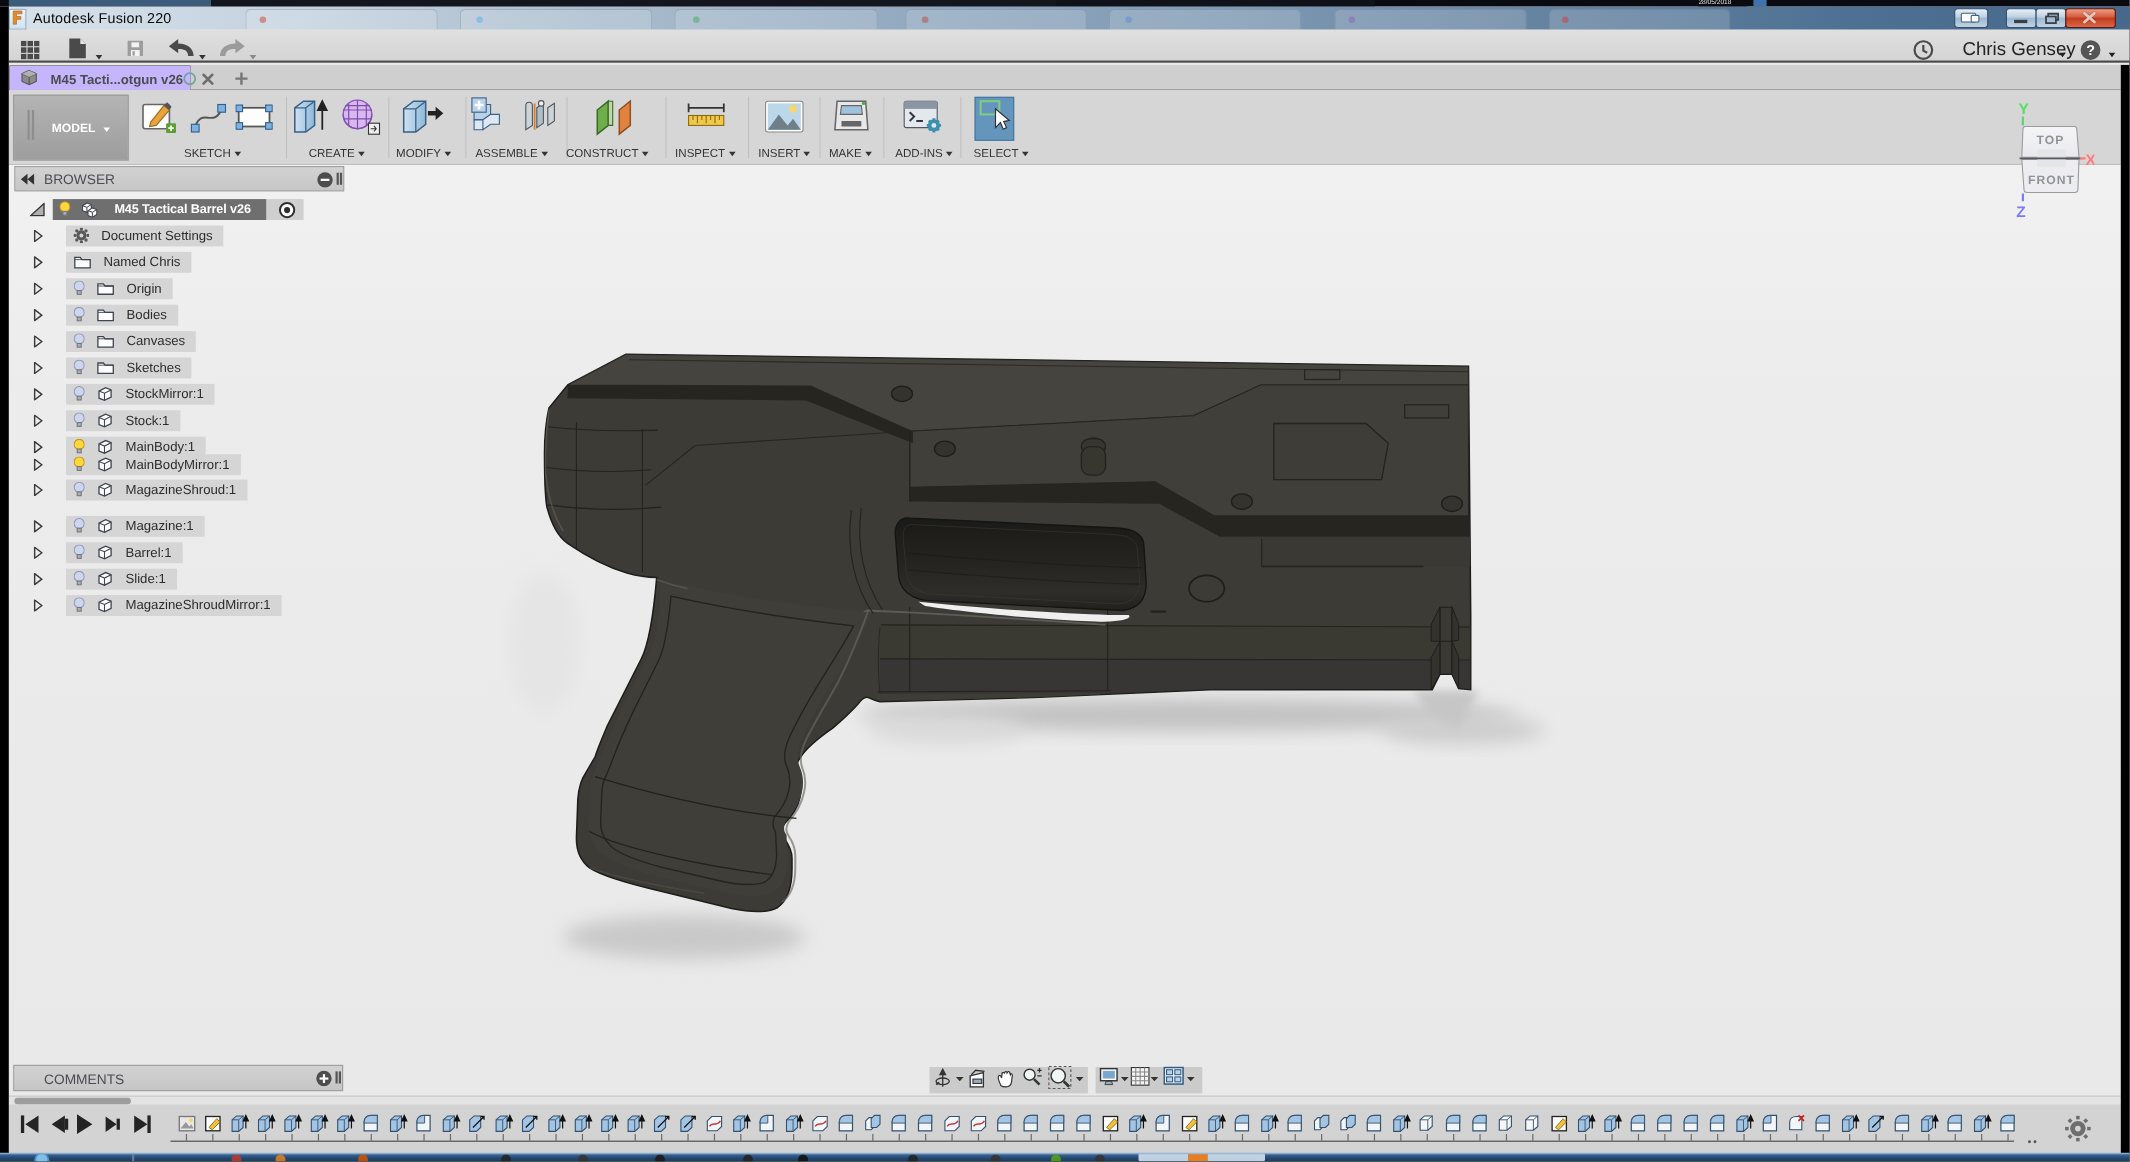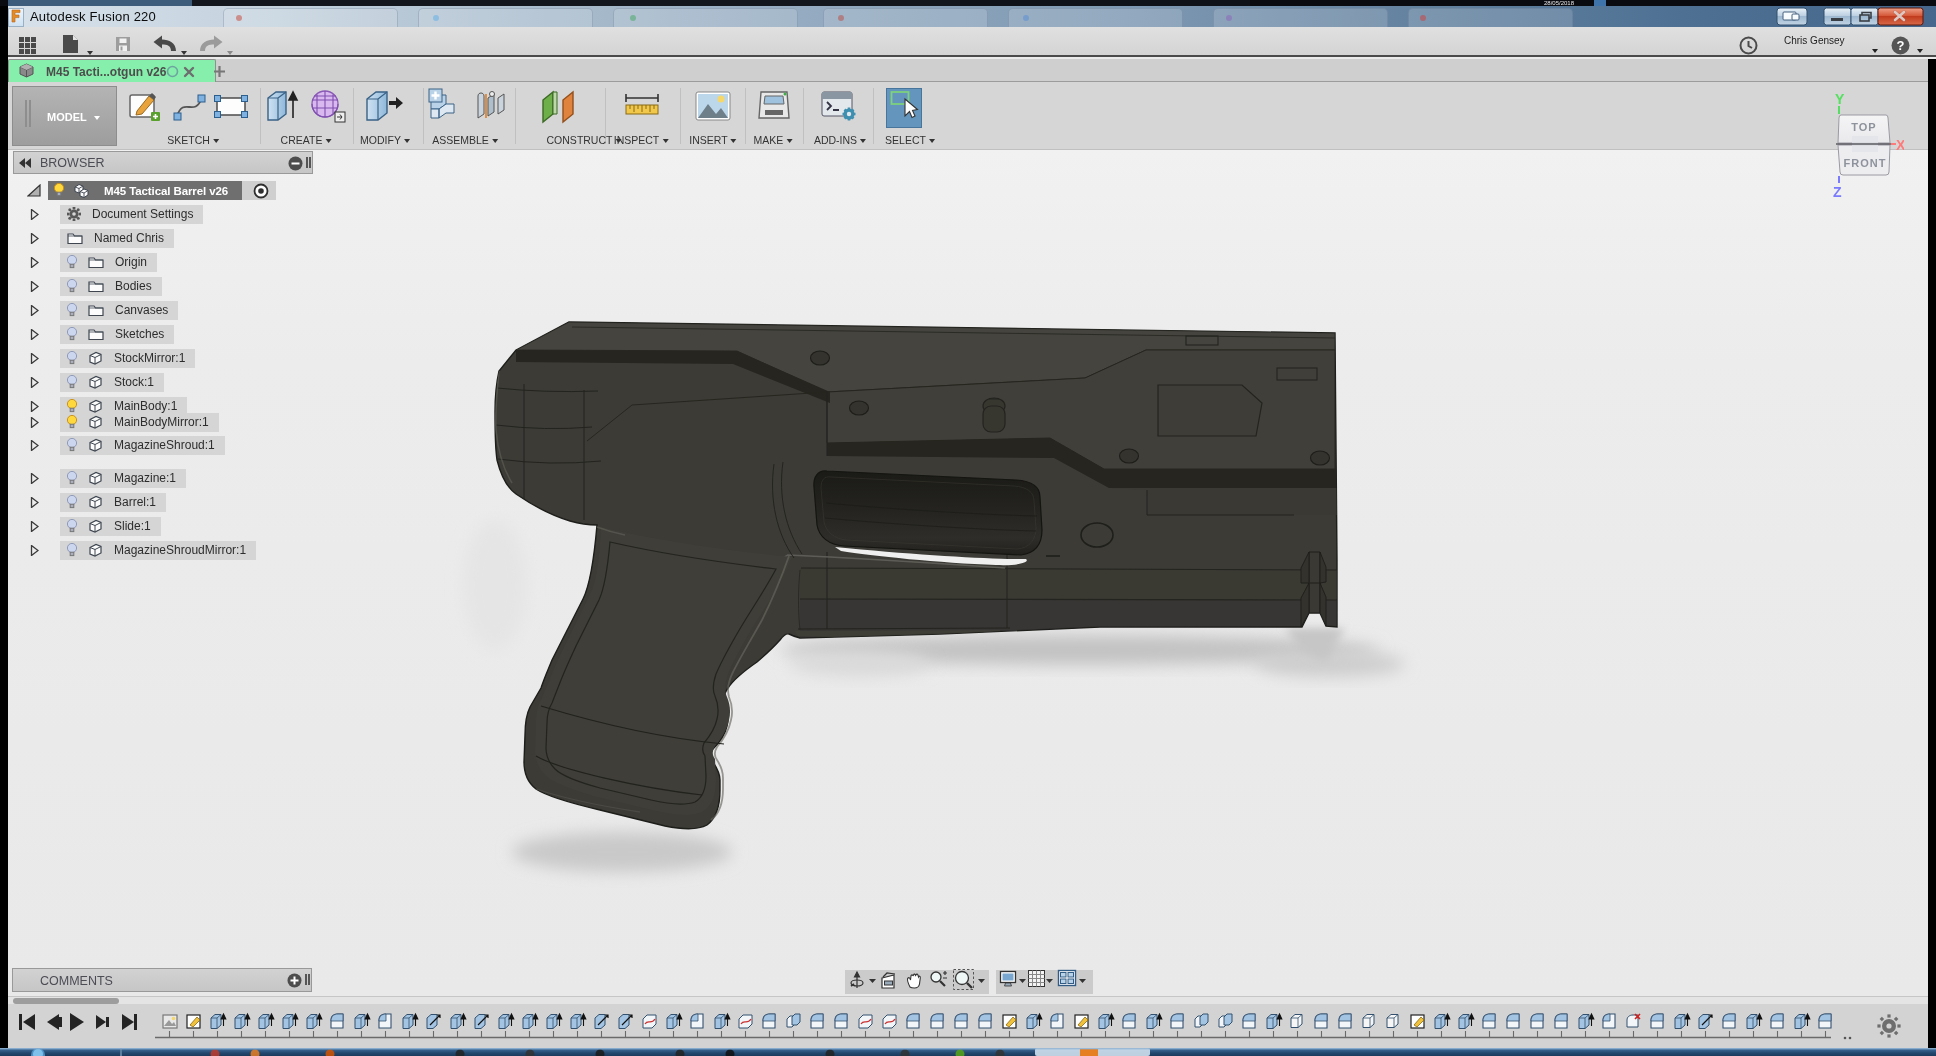--- a/index.html
+++ b/index.html
@@ -11,21 +11,21 @@
 #titlebar{left:8px;top:6px;width:1928px;height:21px;
  background:linear-gradient(90deg,#d7e1ea 0%,#c4d2de 14%,#a9bccd 28%,#93aac0 42%,#7e99b3 58%,#62819f 74%,#4c6f92 88%,#47688c 100%)}
 .ghost{position:absolute;top:2px;height:19px;border-radius:5px 5px 0 0;background:rgba(255,255,255,.16);border:1px solid rgba(90,110,135,.3);border-bottom:none}
 .gdot{position:absolute;top:9px;width:6px;height:6px;border-radius:50%}
 #fubox{left:8px;top:8px;width:16px;height:19px;background:linear-gradient(180deg,#eef5fb,#cfe2f2);border:1px solid #9ab0c5}
 #title-t{left:30px;top:9px;font-size:13px;color:#0b0b0b;letter-spacing:.2px}
 
 #appbar{left:8px;top:27px;width:1928px;height:30px;background:linear-gradient(180deg,#e0e0e0,#d4d4d4);border-bottom:2px solid #4b4b4b}
 
 #tabbar{left:8px;top:59px;width:1920px;height:23px;background:#cfcfcf;border-bottom:1px solid #9c9c9c}
-#tab1{position:absolute;left:0px;top:0px;width:208px;height:23px;background:#86efac;border:1px solid #8f8f8f;border-bottom:none;border-radius:2px 2px 0 0}
+#tab1{position:absolute;left:0px;top:0px;width:166px;height:23px;background:#c4b5fd;border:1px solid #8f8f8f;border-bottom:none;border-radius:2px 2px 0 0}
 #tab1 .t{position:absolute;left:37px;top:5px;font-size:12px;font-weight:bold;color:#4d4d4d}
 
 #ribbon{left:8px;top:82px;width:1920px;height:68px;background:#d6d6d6;border-bottom:1px solid #c0c0c0}
 #modelbtn{position:absolute;left:4px;top:4px;width:105px;height:60px;background:linear-gradient(180deg,#b4b4b4,#9d9d9d);border:1px solid #8d8d8d}
 #modelbtn span{position:absolute;left:34px;top:24px;color:#fff;font-weight:bold;font-size:11px}
 .rlbl{position:absolute;top:52px;font-size:10.5px;color:#333;white-space:nowrap;transform:translateX(-50%)}
 .rsep{position:absolute;top:6px;height:56px;width:1px;background:#c0c0c0}
 .dn{display:inline-block;width:0;height:0;border-left:3.5px solid transparent;border-right:3.5px solid transparent;border-top:4px solid #333;margin-left:3px;vertical-align:middle}
 .dnw{border-top-color:#fff}
 
@@ -130,21 +130,21 @@
     </svg>
 <span class="abs" style="left:178px;top:43px"><span class="dn"></span></span>
 <svg class="abs" style="left:198px;top:35px;" width="26" height="18" viewBox="0 0 26 18">
       <path d="M2 16 C2 8 9 4.5 16 4.5 L16 0.5 L24.5 7 L16 13.5 L16 9.5 C11 9.5 7 10.5 7 16 Z" fill="#9b9b9b"></path>
     </svg>
 <span class="abs" style="left:224px;top:43px"><span class="dn" style="border-top-color:#8a8a8a"></span></span>
 <svg class="abs" style="left:1739px;top:36px;" width="19" height="19" viewBox="0 0 19 19">
       <circle cx="9.5" cy="9.5" r="8" fill="none" stroke="#4a4a4a" stroke-width="2"></circle>
       <path d="M9.5 5 L9.5 10 L13 12" fill="none" stroke="#4a4a4a" stroke-width="2"></path>
     </svg>
-<span class="abs lbl" style="left:1784px;top:35px;font-size:10px;color:#222">Chris Gensey</span>
+<span class="abs lbl" style="left:1784px;top:35px;font-size:17px;color:#222">Chris Gensey</span>
     <span class="abs" style="left:1869px;top:41px"><span class="dn" style="border-top-color:#222"></span></span>
 <svg class="abs" style="left:1891px;top:36px;" width="19" height="19" viewBox="0 0 19 19">
       <circle cx="9.5" cy="9.5" r="9" fill="#555"></circle>
       <text x="9.5" y="14" font-size="13" font-weight="bold" fill="#fff" text-anchor="middle" font-family="Liberation Sans">?</text>
     </svg>
 <span class="abs" style="left:1914px;top:41px"><span class="dn" style="border-top-color:#222"></span></span>
 <div id="tabbar" class="abs">
       <div id="tab1">
         <span class="t">M45 Tacti...otgun v26</span>
       </div>
@@ -174,21 +174,21 @@
 <div class="rsep" style="left:507px"></div>
 <div class="rsep" style="left:597px"></div>
 <div class="rsep" style="left:672px"></div>
 <div class="rsep" style="left:737px"></div>
 <div class="rsep" style="left:795px"></div>
 <div class="rsep" style="left:865px"></div>
 <div class="rlbl" style="left:185px">SKETCH<span class="dn"></span></div>
 <div class="rlbl" style="left:298px">CREATE<span class="dn"></span></div>
 <div class="rlbl" style="left:377px">MODIFY<span class="dn"></span></div>
 <div class="rlbl" style="left:457px">ASSEMBLE<span class="dn"></span></div>
-<div class="rlbl" style="left:576px">CONSTRUCT<span class="dn"></span></div>
+<div class="rlbl" style="left:544px">CONSTRUCT<span class="dn"></span></div>
 <div class="rlbl" style="left:633px">INSPECT<span class="dn"></span></div>
 <div class="rlbl" style="left:705px">INSERT<span class="dn"></span></div>
 <div class="rlbl" style="left:765px">MAKE<span class="dn"></span></div>
 <div class="rlbl" style="left:832px">ADD-INS<span class="dn"></span></div>
 <div class="rlbl" style="left:902px">SELECT<span class="dn"></span></div>
 <div class="abs" style="left:17px;top:18px;width:2px;height:27px;background:#8e8e8e"></div>
 <div class="abs" style="left:21px;top:18px;width:2px;height:27px;background:#8e8e8e"></div>
 </div>
 <svg class="abs" style="left:127px;top:88px;" width="34" height="38" viewBox="0 0 34 38">
       <rect x="3" y="7" width="24" height="22" rx="2" fill="#fdfdfd" stroke="#666" stroke-width="1.5"></rect>

